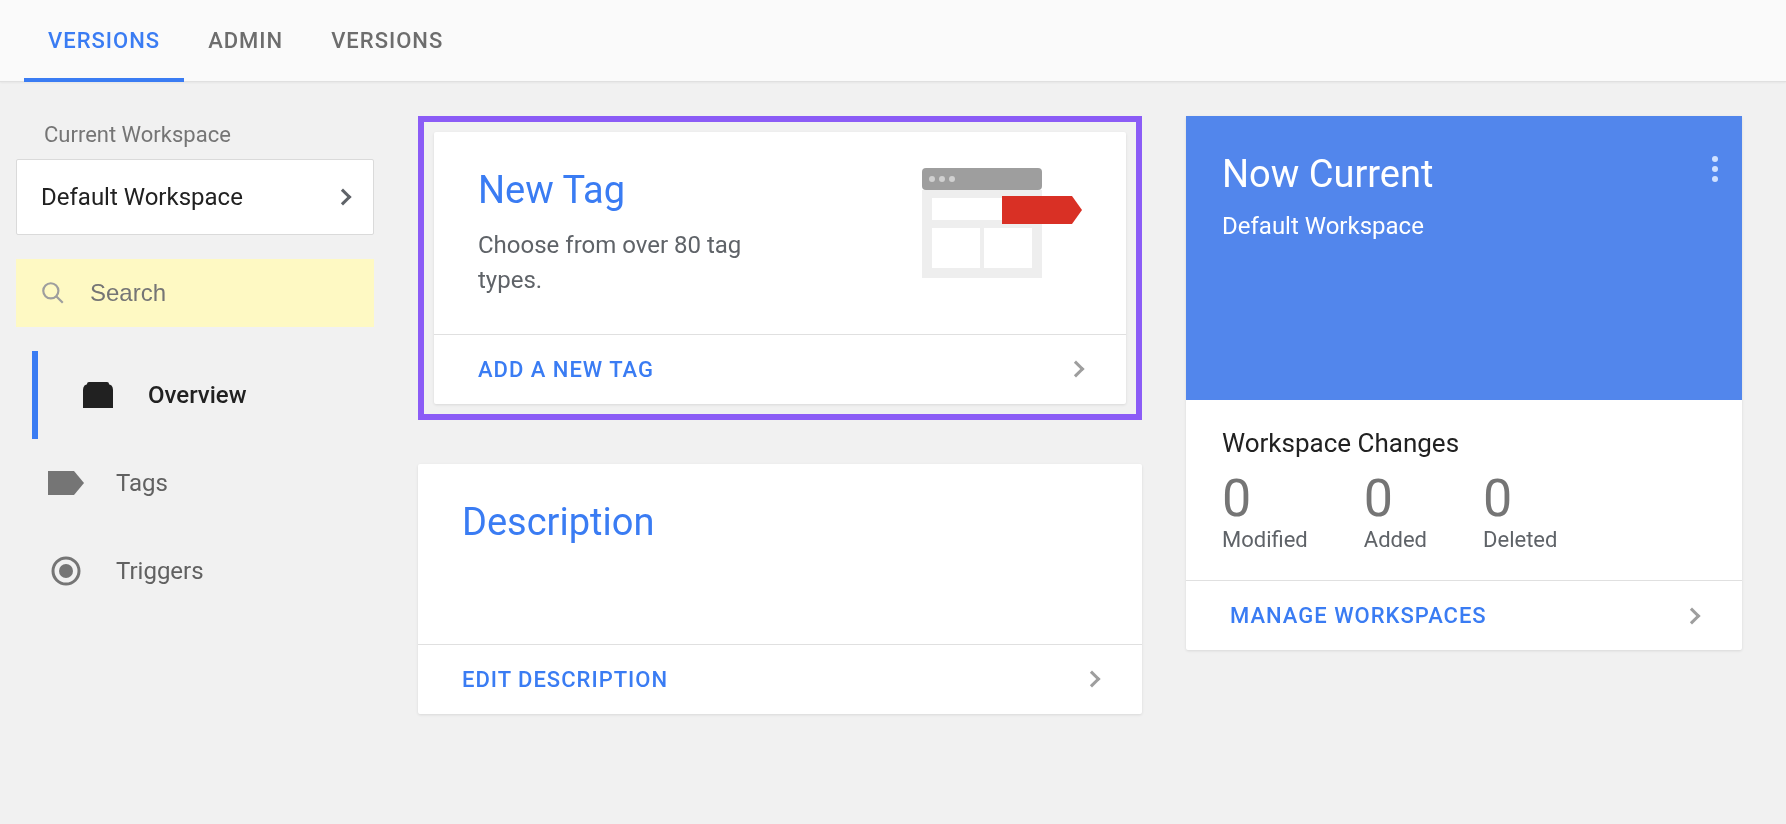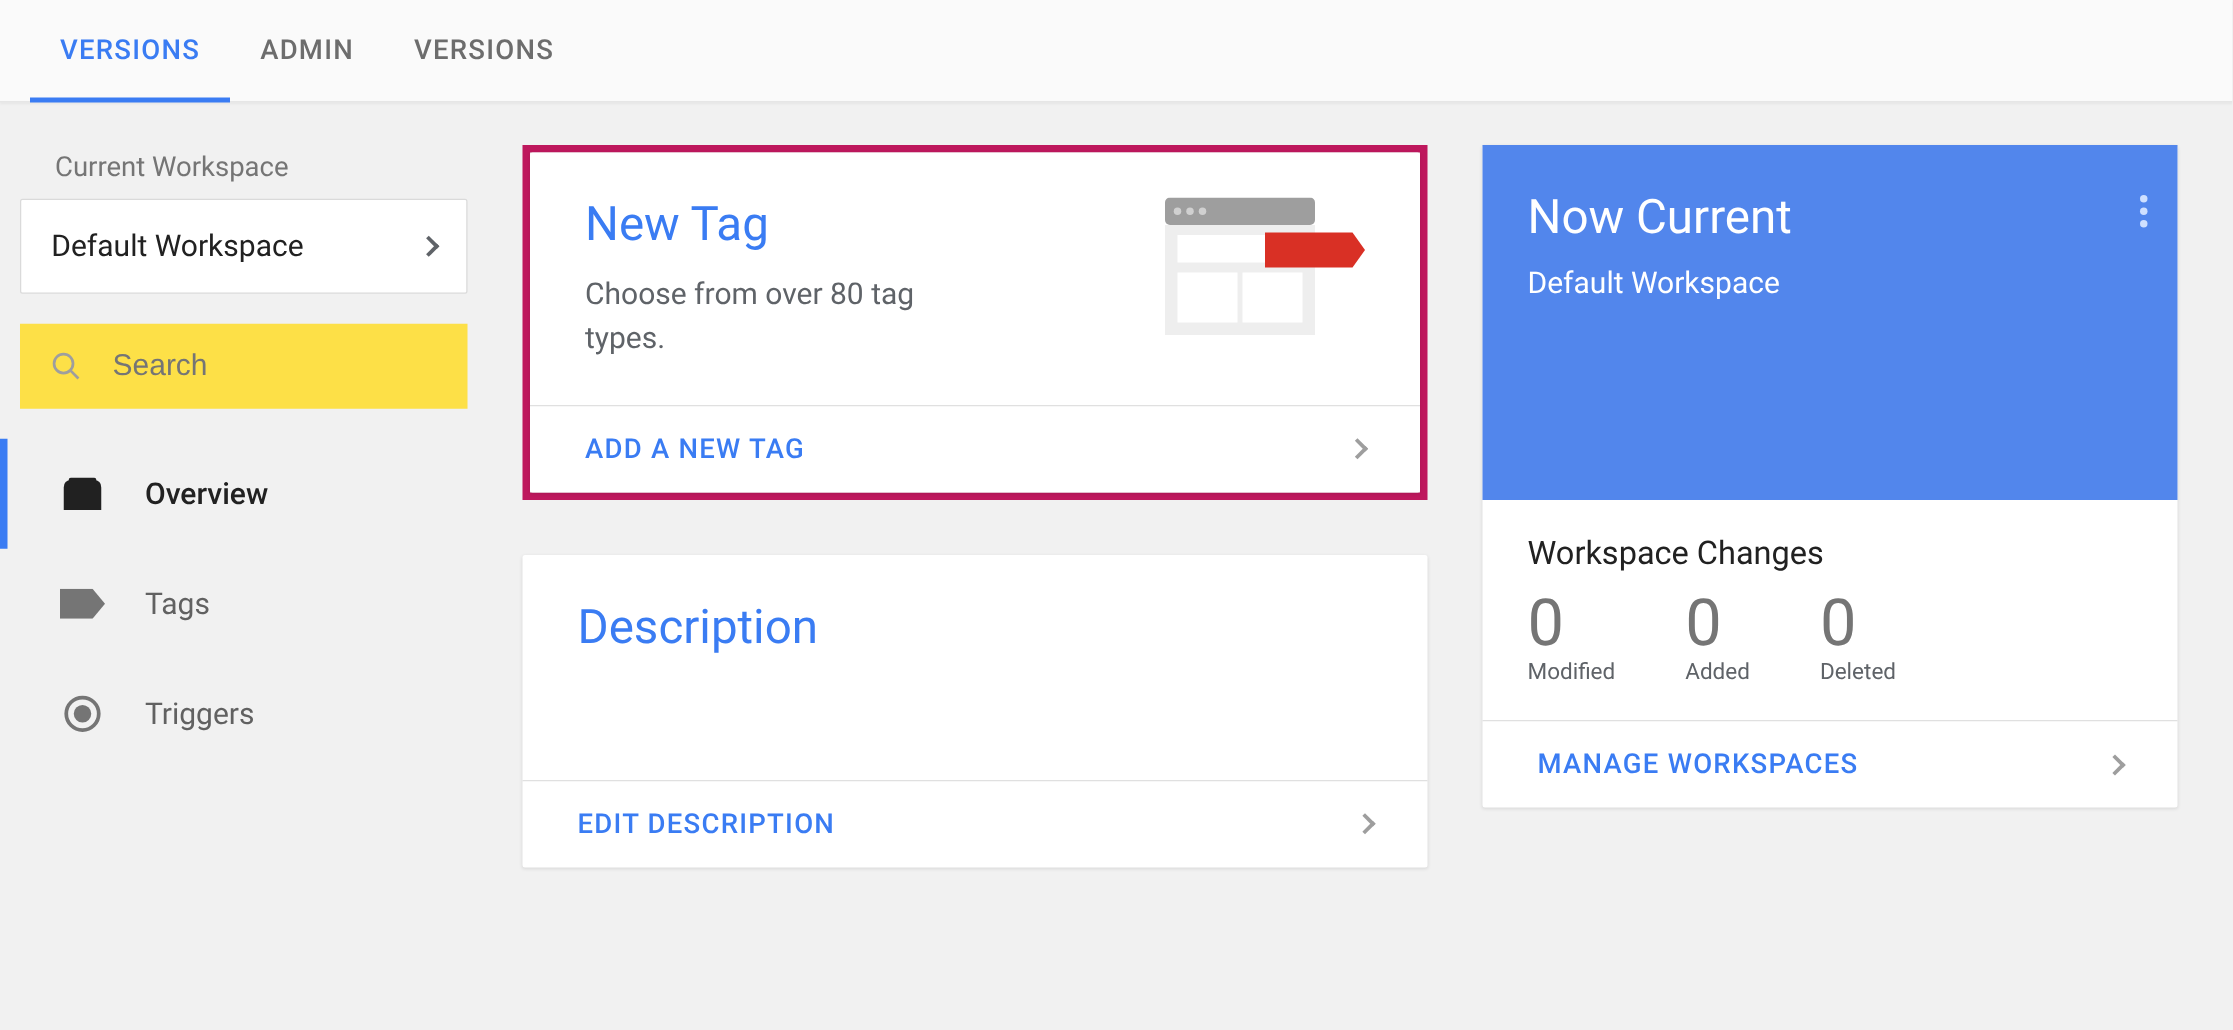--- a/index.html
+++ b/index.html
@@ -39,21 +39,21 @@
   height: 76px;
   display: flex;
   align-items: center;
   padding: 0 24px;
   font-size: 24px;
   justify-content: space-between;
   cursor: pointer;
 }
 .searchbox {
   margin: 0 16px 24px 16px;
-  background: #fde047;
+  background: #fef9c3;
   height: 68px;
   display: flex;
   align-items: center;
   padding: 0 24px;
 }
 .searchbox input {
   border: none; background: transparent; outline: none;
   font-size: 24px; color: #757575; flex: 1; margin-left: 24px;
 }
 .nav-item {
@@ -64,37 +64,38 @@
   font-size: 24px;
   color: #616161;
   cursor: pointer;
   gap: 32px;
 }
 .nav-item.active {
   color: #212121;
   font-weight: 500;
   border-left: 6px solid #3a7cf3;
   padding-left: 42px;
+  margin-left: 32px;
 }
 .nav-item .nicon { width: 36px; height: 30px; display: flex; align-items: center; justify-content: center; }
 
 .chevron-right { display: inline-block; width: 12px; height: 12px; border-top: 3px solid #5f6368; border-right: 3px solid #5f6368; transform: rotate(45deg); }
 .chevron-right.light { border-color: #9e9e9e; }
 
 .content { flex: 1; display: flex; gap: 44px; padding: 34px 44px 34px 28px; }
 
 .col-left { flex: 1; display: flex; flex-direction: column; gap: 44px; }
 .col-right { width: 556px; display: flex; flex-direction: column; }
 
 .card {
   background: #fff;
   box-shadow: 0 1px 3px rgba(0,0,0,0.1);
   border-radius: 2px;
 }
-.newtag-card-wrap { border: 6px solid #be185d; }
+.newtag-card-wrap { border: 6px solid #8b5cf6; padding: 10px; }
 .card-body { padding: 36px 44px; }
 .card-action {
   border-top: 1px solid #e0e0e0;
   padding: 22px 44px;
   display: flex; justify-content: space-between; align-items: center;
   cursor: pointer;
 }
 .card-action .label { color: #3a7cf3; font-weight: 500; font-size: 22px; letter-spacing: 1px; }
 
 .newtag-head { display: flex; justify-content: space-between; align-items: flex-start; }
@@ -110,21 +111,21 @@
   padding: 36px 36px 160px 36px;
   position: relative;
 }
 .editing-card .blue-head h2 { font-size: 38px; font-weight: 400; margin-bottom: 16px; }
 .editing-card .blue-head .sub { font-size: 24px; }
 .editing-card .menu-dots { position: absolute; top: 36px; right: 24px; cursor: pointer; }
 .editing-card .stats { padding: 28px 36px; }
 .editing-card .stats .title { font-size: 26px; margin-bottom: 12px; }
 .editing-card .stats .grid { display: flex; gap: 56px; }
 .editing-card .stats .num { font-size: 52px; color: #757575; line-height: 1.1; }
-.editing-card .stats .lbl { font-size: 18px; color: #5f6368; }
+.editing-card .stats .lbl { font-size: 22px; color: #5f6368; }
 
 .dots span { display: block; width: 6px; height: 6px; background: #cfe0ff; border-radius: 50%; margin: 4px 0; }
 
 svg { display: block; }
 </style>
 </head>
 <body>
 
 <div class="topnav">
   <div class="tab active">VERSIONS</div>

